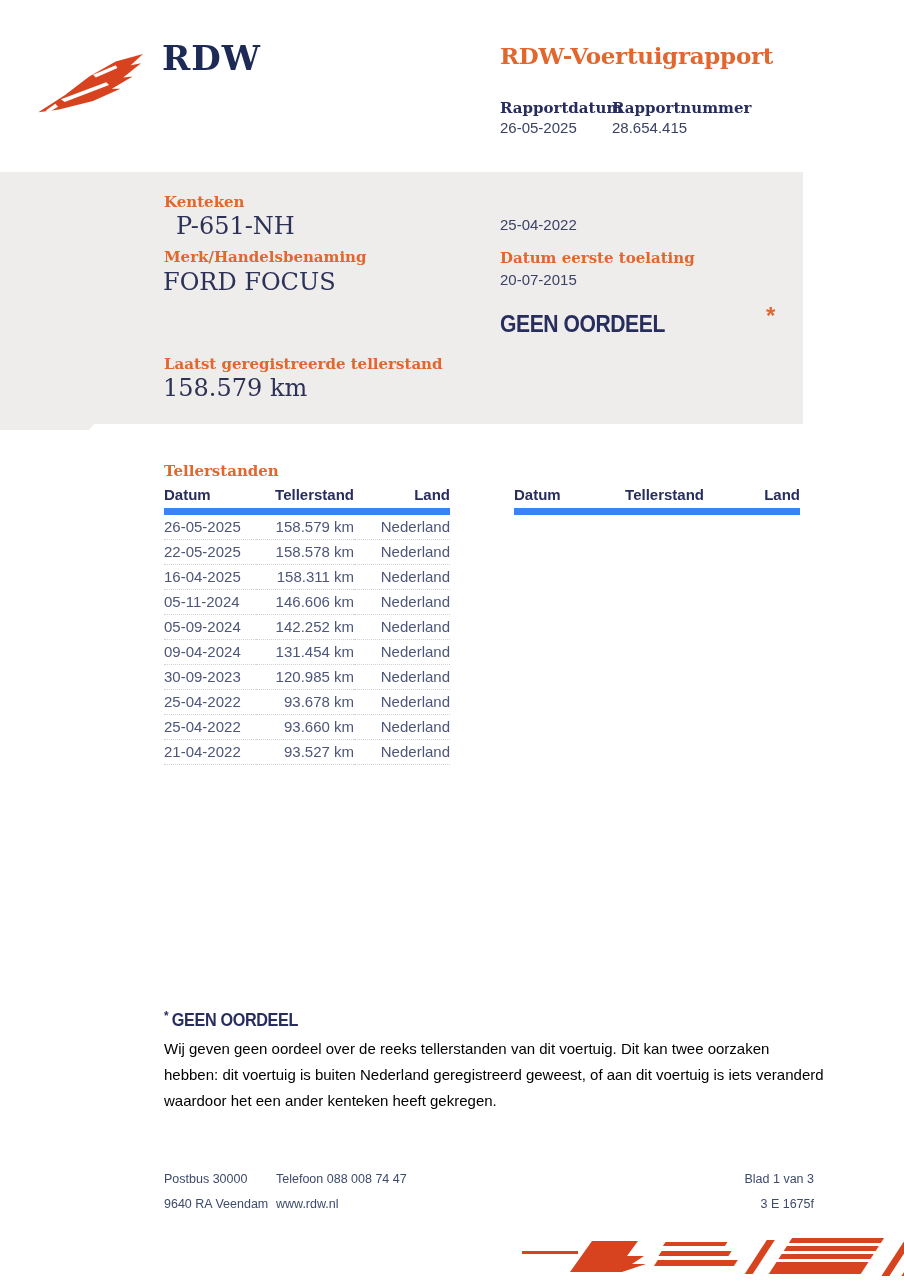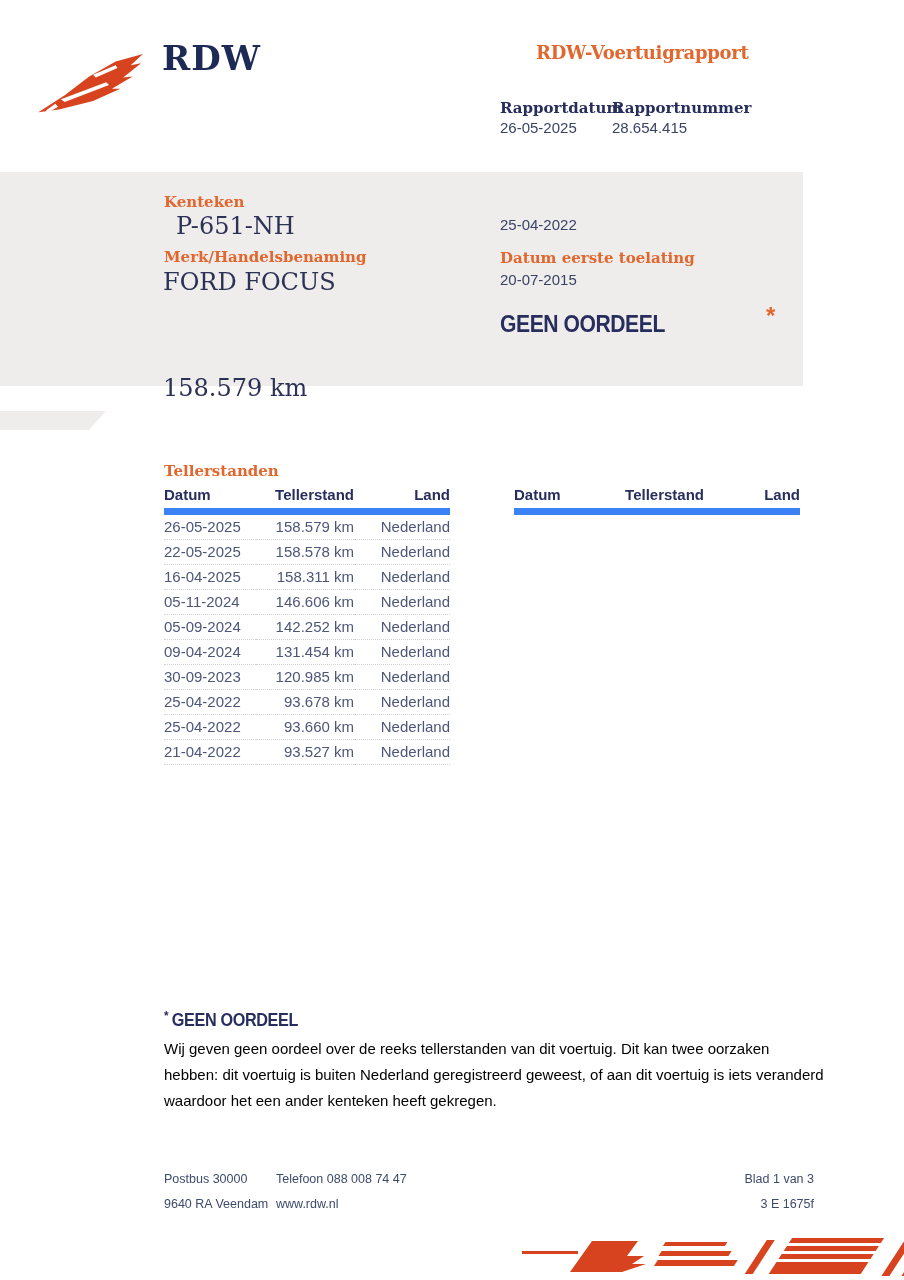--- a/index.html
+++ b/index.html
@@ -12,33 +12,33 @@
   
   .logo-icon { position:absolute; left:36px; top:52px; }
   .logo-word {
     position:absolute; left:162px; top:38px;
     font-family:"DejaVu Serif", serif; font-weight:bold;
     font-size:34px; color:#1e2a56; letter-spacing:1px;
   }
   .doc-title {
     position:absolute; left:500px; top:42px;
     font-family:"DejaVu Serif", serif; font-weight:bold;
-    font-size:18px; color:#e2672f; letter-spacing:-0.3px;margin-left:36px;
+    font-size:23px; color:#e2672f; letter-spacing:-0.3px;
   }
   .meta-label {
     position:absolute; top:99px;
     font-family:"DejaVu Serif", serif; font-weight:bold;
     font-size:15px; color:#272e5e;
   }
   .meta-value {
     position:absolute; top:119px;
     font-size:15px; color:#3a4265;
   }
   
-  .panel { position:absolute; left:0; top:172px; width:803px; height:214px; background:#efecec; }
+  .panel { position:absolute; left:0; top:172px; width:803px; height:252px; background:#efecec; }
   .panel-tab {
     position:absolute; left:0; top:411px; width:106px; height:19px; background:#efecec;
     clip-path:polygon(0 0, 100% 0, 84% 100%, 0 100%);
   }
   .field-label {
     position:absolute;
     font-family:"DejaVu Serif", serif; font-weight:bold;
     font-size:15px; color:#e2672f;
   }
   .field-value-serif {
@@ -115,20 +115,21 @@
   <div class="meta-label" style="left:500px;text-align:center;">Rapportdatum</div>
   <div class="meta-label" style="left:612px;">Rapportnummer</div>
   <div class="meta-value" style="left:500px;">26-05-2025</div>
   <div class="meta-value" style="left:612px;">28.654.415</div>
 
   <div class="panel">
     <div class="field-label" style="left:164px; top:21px;">Kenteken</div>
     <div class="field-value-serif" style="left:176px; top:40px;">P-651-NH</div>
     <div class="field-label" style="left:164px; top:76px;">Merk/Handelsbenaming</div>
     <div class="field-value-serif" style="left:163px; top:96px;">FORD FOCUS</div>
+    <div class="field-label" style="left:164px; top:183px;">Laatst geregistreerde tellerstand</div>
     <div class="field-value-serif" style="left:163px; top:202px;">158.579 km</div>
 
     <div class="field-value-sans" style="left:500px; top:44px;">25-04-2022</div>
     <div class="field-label" style="left:500px; top:77px;">Datum eerste toelating</div>
     <div class="field-value-sans" style="left:500px; top:99px;">20-07-2015</div>
 
     <div class="verdict">GEEN OORDEEL</div>
     <div class="verdict-star">*</div>
   </div>
   <div class="panel-tab"></div>

